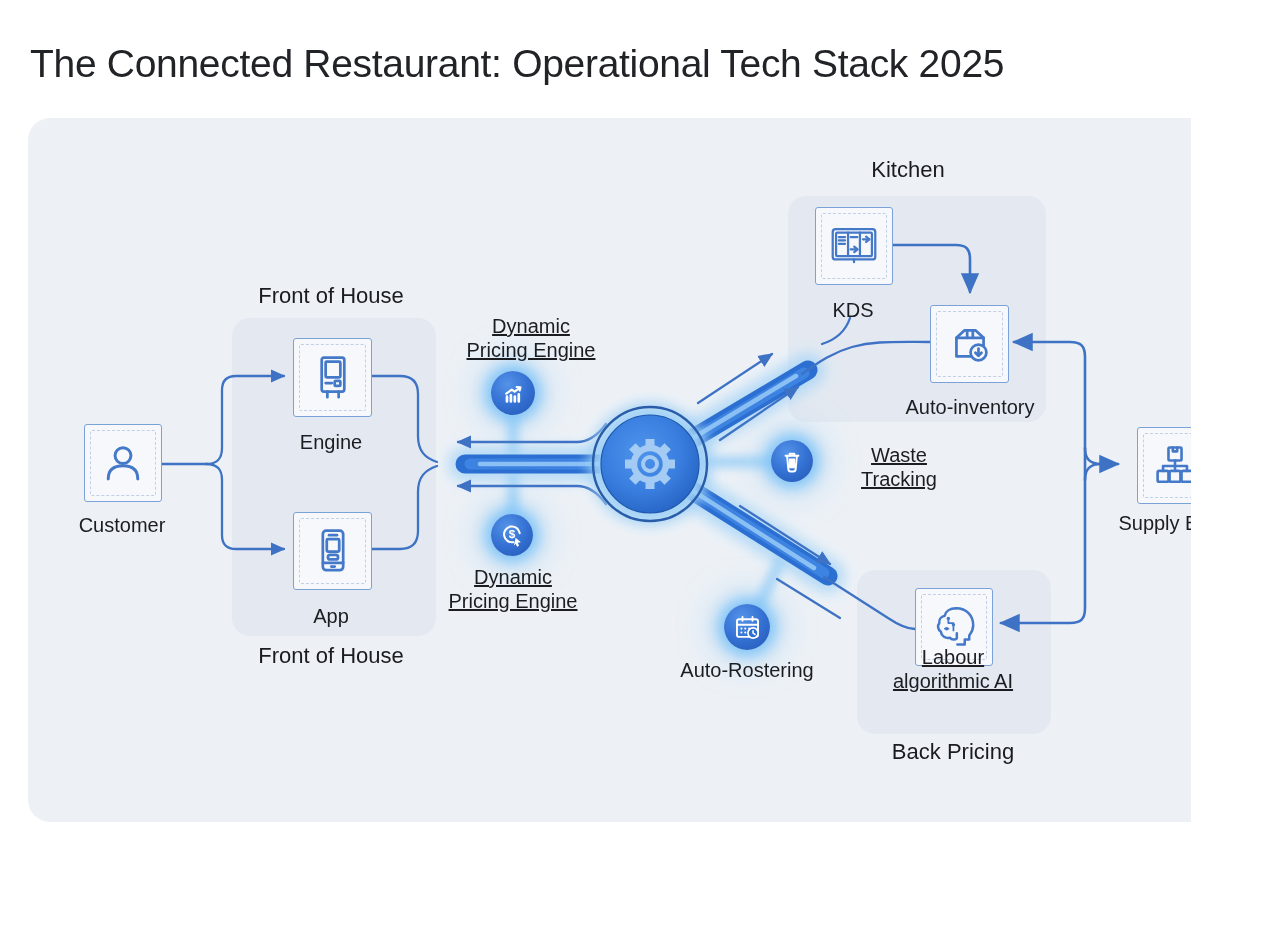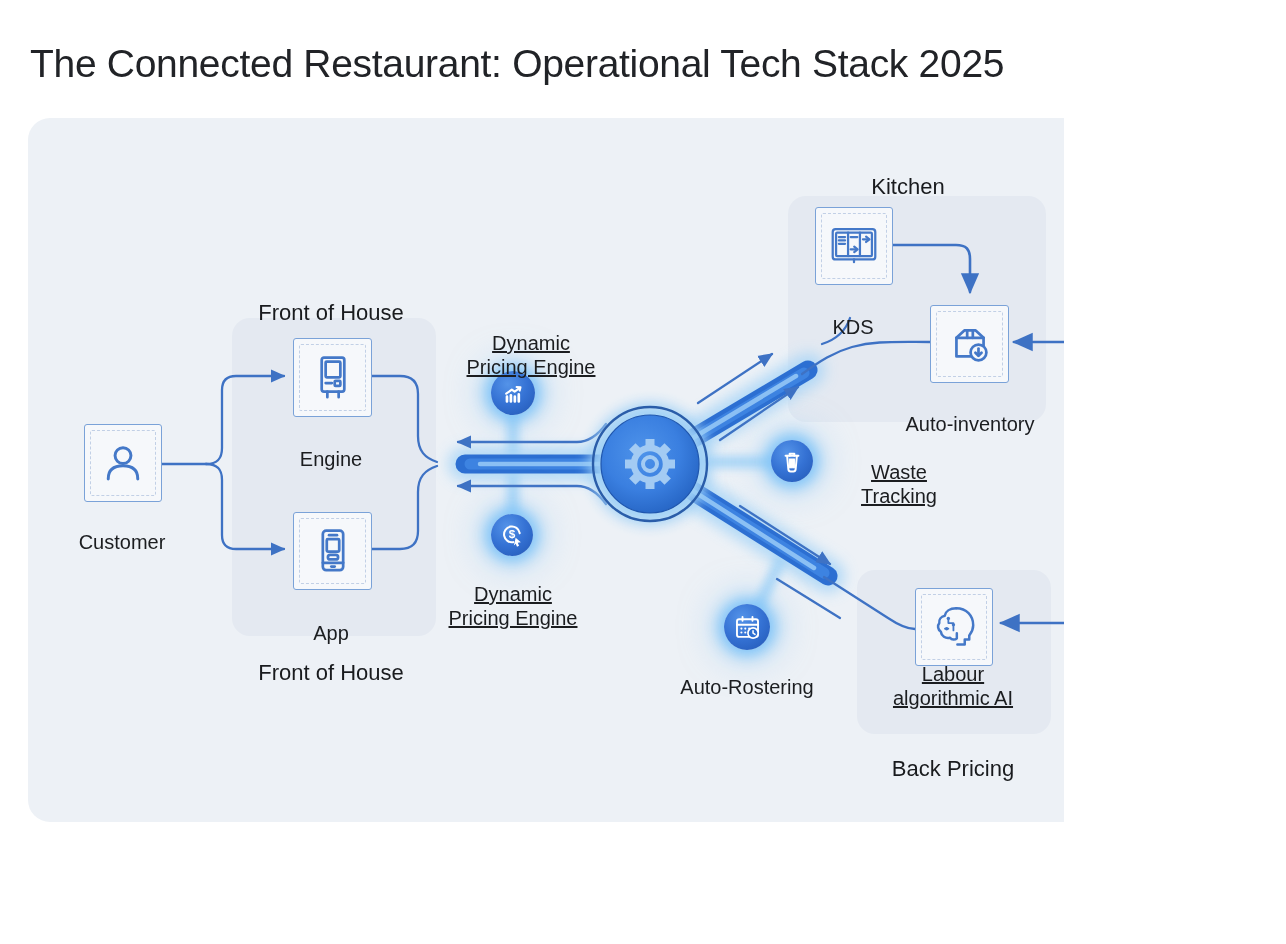--- a/index.html
+++ b/index.html
@@ -1,33 +1,33 @@
 <!DOCTYPE html>
 <html><head>
 <meta charset="utf-8">
 <style>
   html,body{margin:0;padding:0;background:#ffffff;}
-  .stage{position:relative;width:1064px;height:944px;background:#ffffff;overflow:hidden;
+  .stage{position:relative;width:1191px;height:944px;background:#ffffff;overflow:hidden;
          font-family:"Liberation Sans",sans-serif;}
   .page-title{position:absolute;left:30px;top:42px;font-size:39px;font-weight:500;
               color:#212327;letter-spacing:-0.3px;}
   .panel{position:absolute;left:28px;top:118px;width:1230px;height:704px;
          background:#edf1f6;border-radius:22px;}
   .group{position:absolute;background:#e4e9f1;border-radius:18px;}
   .svg-layer{position:absolute;left:0;top:0;width:1230px;height:704px;}
   .tile{position:absolute;background:#f6f8fb;border:1.5px solid #7aa2d8;border-radius:3px;
         display:flex;align-items:center;justify-content:center;}
   .tile-inner{position:absolute;inset:5px;border:1px dashed #c2d0e6;border-radius:2px;}
   .tile svg{position:relative;}
   .badge{position:absolute;border-radius:50%;
          background:radial-gradient(circle at 38% 30%, #5493e8 0%, #3572d4 48%, #2257b4 100%);
          box-shadow:0 0 14px 6px rgba(125,195,248,0.95), 0 0 32px 12px rgba(150,205,248,0.5);
          display:flex;align-items:center;justify-content:center;}
   .lbl{position:absolute;transform:translateX(-50%);text-align:center;white-space:nowrap;
-       color:#1b1d20;font-size:20px;line-height:24px;margin-top:17px;}
+       color:#1b1d20;font-size:20px;line-height:24px;}
   .lbl.two{line-height:24px;text-decoration:underline;}
   .lbl.big{font-size:22px;color:#191b1e;}
   .lbl.hub-lbl{line-height:27px;}
   .caption{position:absolute;left:42px;top:836px;width:1190px;color:#5f6368;
            font-size:21.5px;line-height:33px;}
 </style>
 </head>
 <body>
 
 <div class="stage">

